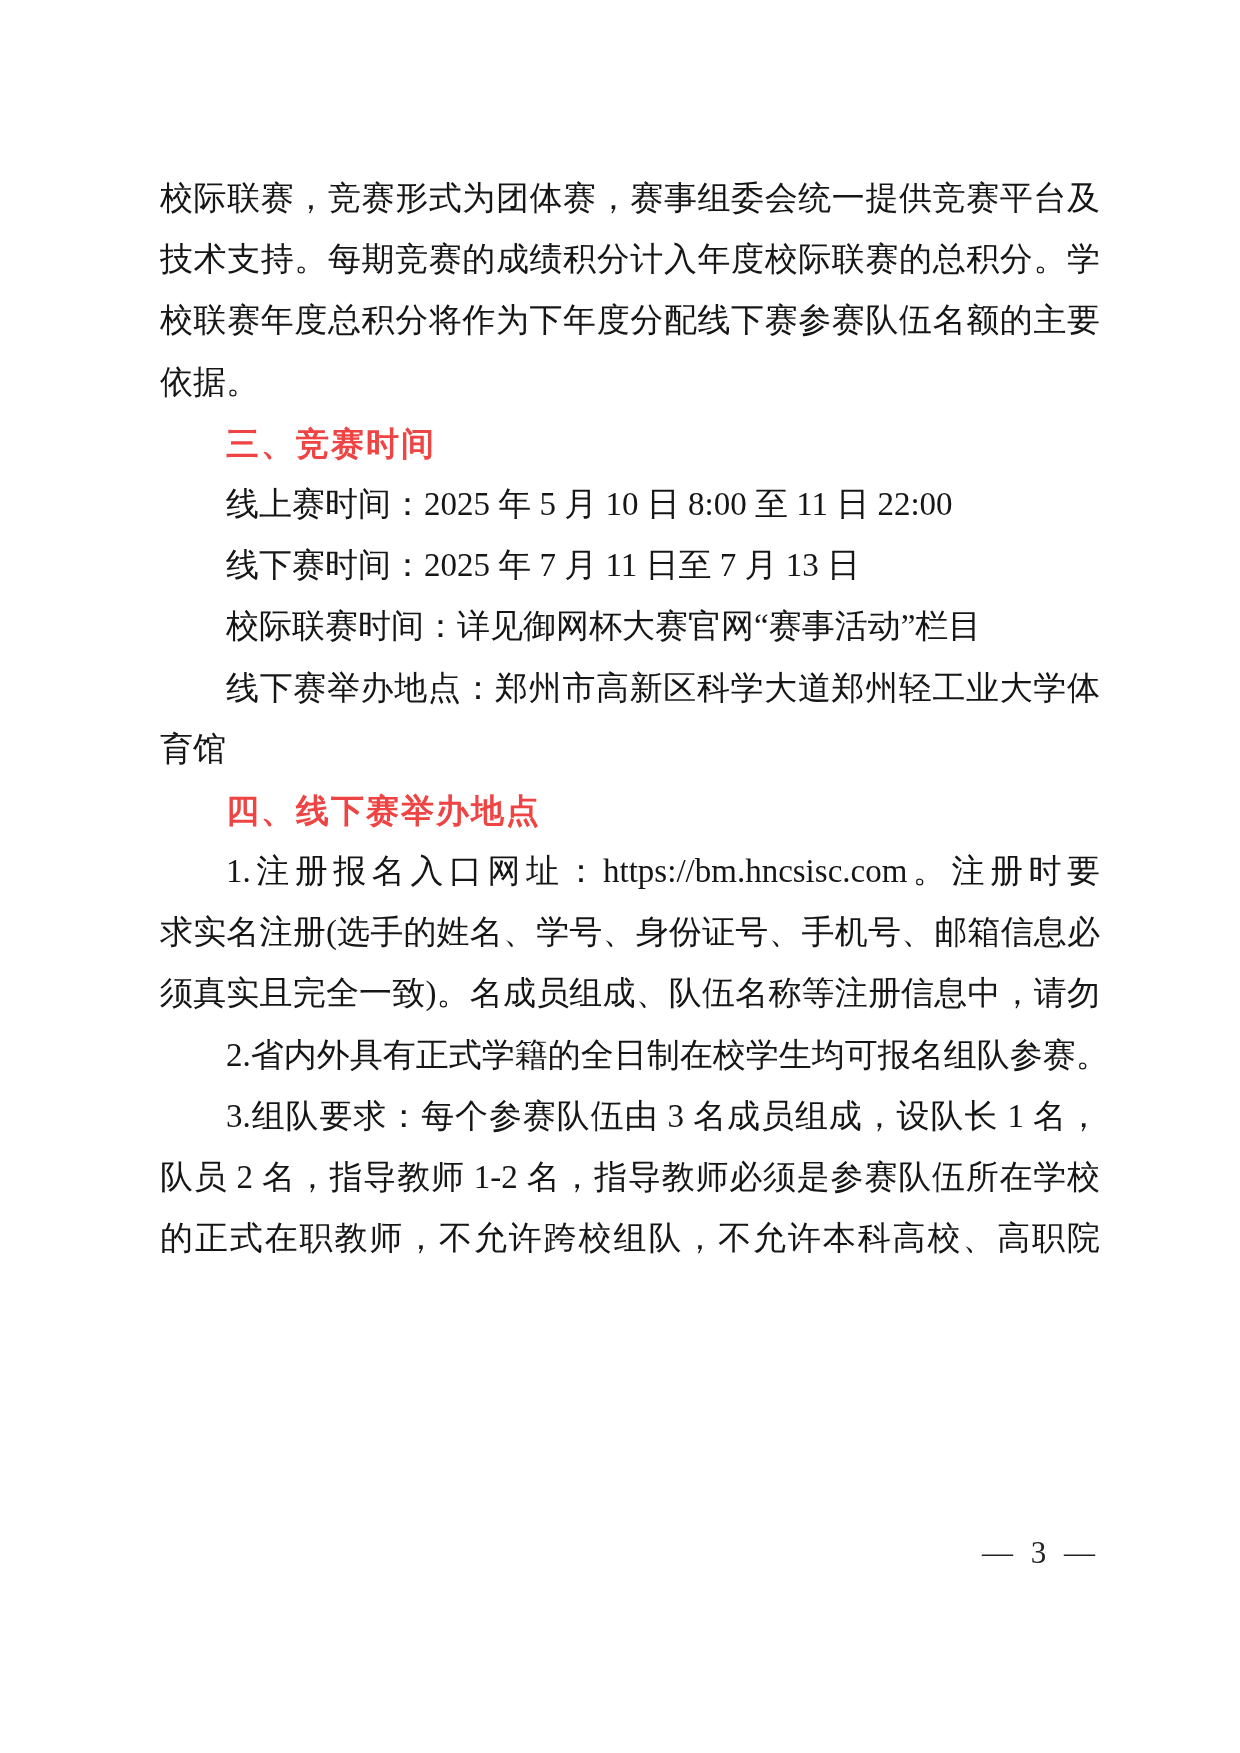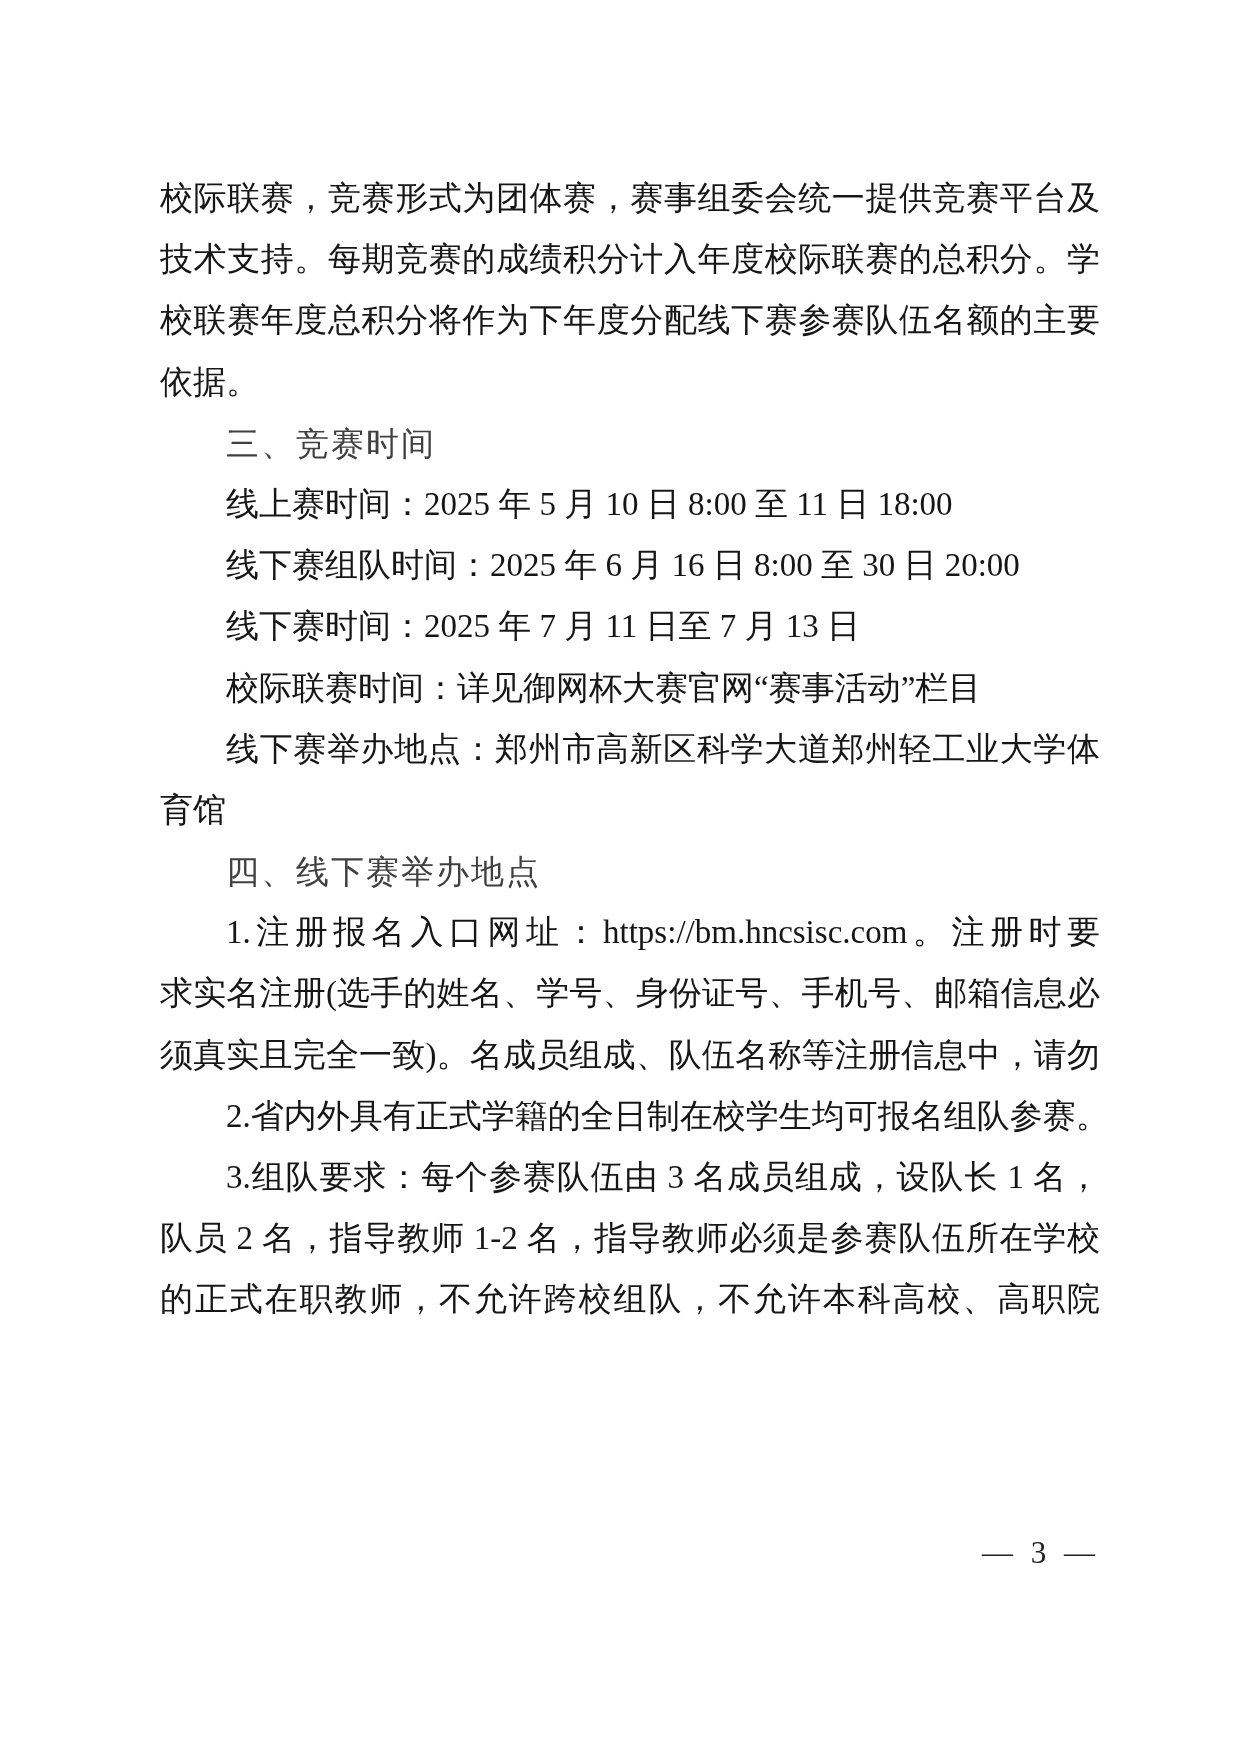--- a/index.html
+++ b/index.html
@@ -39,23 +39,23 @@
     font-family: Liberation Serif, serif;
   }
   .line.indent {
     padding-left: 66px;
   }
   .line.indent.fill {
     width: 874px;
   }
   .line.heading {
     font-family: "Liberation Sans", sans-serif;
-    font-weight: 400;
+    font-weight: 700;
     font-size: 33px;
-    color: #404040;
+    color: #ef4444;
     letter-spacing: 2px;
   }
   .page-footer {
     position: absolute;
     top: 1536px;
     right: 145px;
     font-size: 31px;
     line-height: 34px;
     font-family: "Liberation Serif", serif;
     color: #222222;
@@ -66,22 +66,21 @@
 </head>
 <body>
 
 <div class="page">
   <div class="content">
       <div class="line body fill">校际联赛，竞赛形式为团体赛，赛事组委会统一提供竞赛平台及</div>
       <div class="line body fill">技术支持。每期竞赛的成绩积分计入年度校际联赛的总积分。学</div>
       <div class="line body fill">校联赛年度总积分将作为下年度分配线下赛参赛队伍名额的主要</div>
       <div class="line body">依据。</div>
       <div class="line heading indent">三、竞赛时间</div>
-      <div class="line body indent">线上赛时间：2025 年 5 月 10 日 8:00 至 11 日 18:00</div>
-      <div class="line body indent">线下赛组队时间：2025 年 6 月 16 日 8:00 至 30 日 20:00</div>
+      <div class="line body indent">线上赛时间：2025 年 5 月 10 日 8:00 至 11 日 22:00</div>
       <div class="line body indent">线下赛时间：2025 年 7 月 11 日至 7 月 13 日</div>
       <div class="line body indent">校际联赛时间：详见御网杯大赛官网“赛事活动”栏目</div>
       <div class="line body indent fill">线下赛举办地点：郑州市高新区科学大道郑州轻工业大学体</div>
       <div class="line body">育馆</div>
       <div class="line heading indent">四、线下赛举办地点</div>
       <div class="line body indent fill">1.注册报名入口网址：https://bm.hncsisc.com。注册时要</div>
       <div class="line body fill">求实名注册(选手的姓名、学号、身份证号、手机号、邮箱信息必</div>
       <div class="line body fill">须真实且完全一致)。名成员组成、队伍名称等注册信息中，请勿</div>
       <div class="line body indent">2.省内外具有正式学籍的全日制在校学生均可报名组队参赛。</div>
       <div class="line body indent fill">3.组队要求：每个参赛队伍由 3 名成员组成，设队长 1 名，</div>

